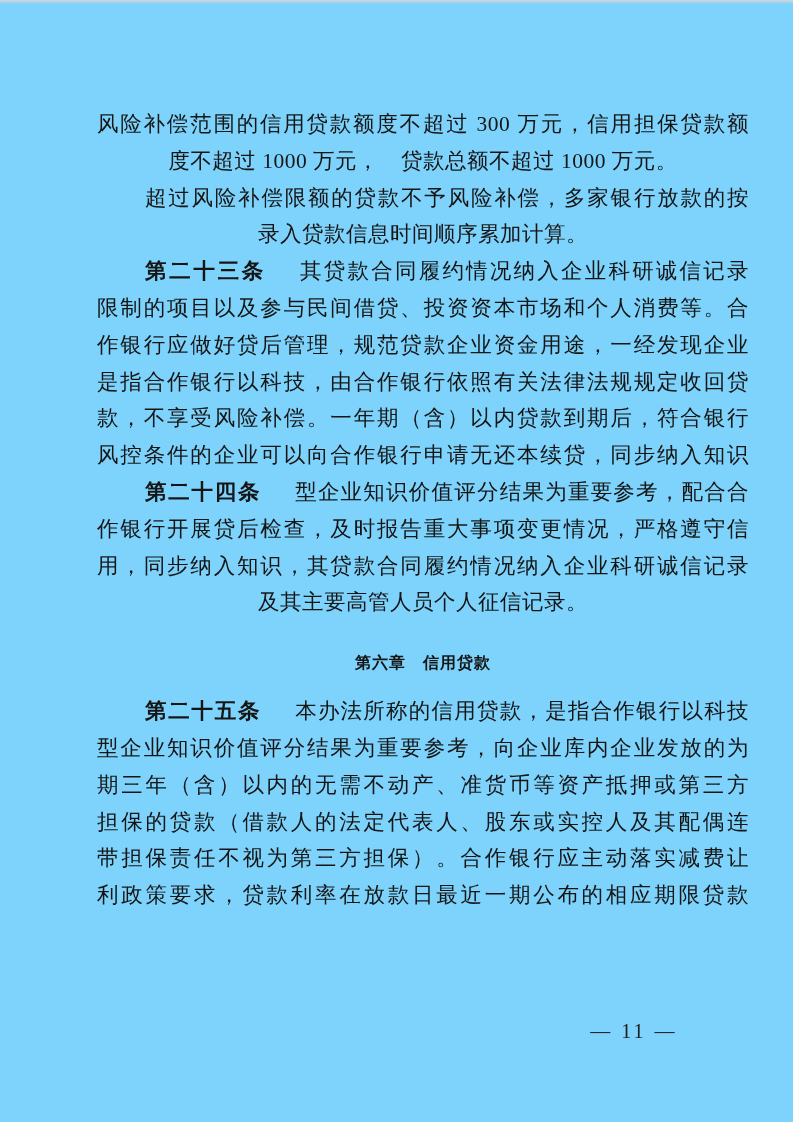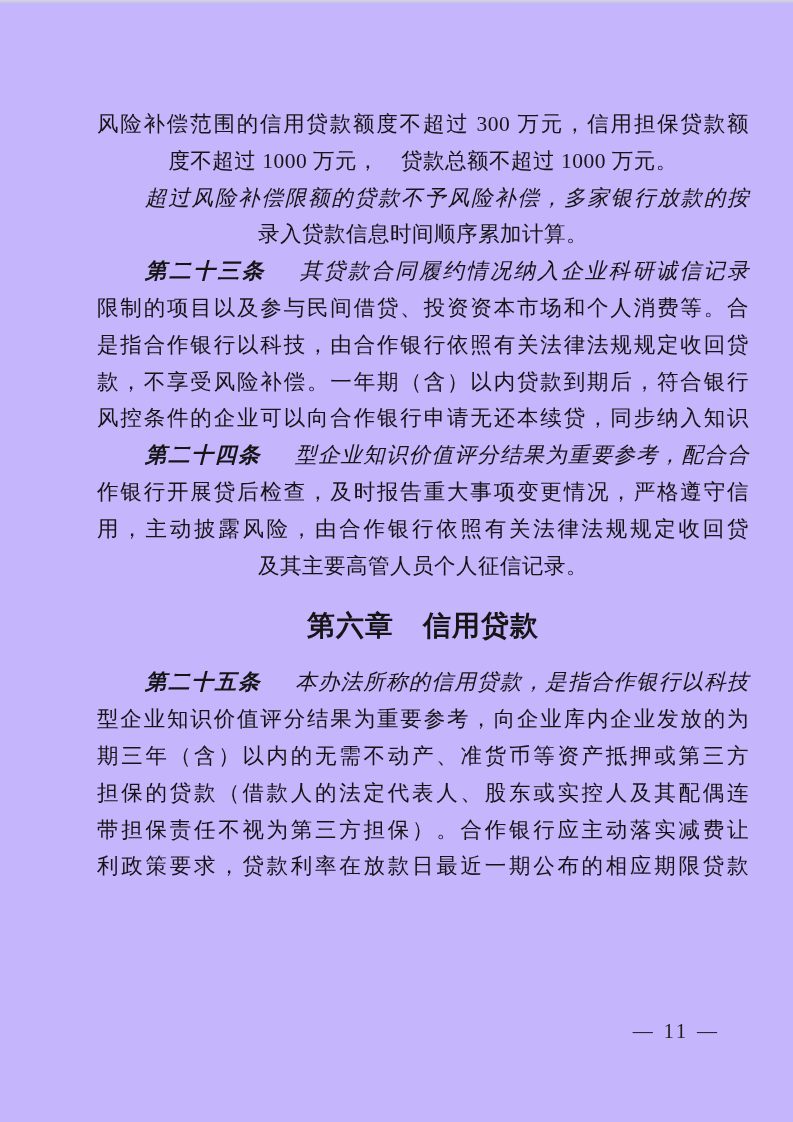--- a/index.html
+++ b/index.html
@@ -7,21 +7,21 @@
   body {
     position: relative;
     background: #ffffff;
     font-family: "Liberation Serif", "DejaVu Serif", serif;
     color: #151515;
     overflow: hidden;
   }
   .page {
     position: absolute;
     inset: 0;
-    background: #c4b5fd;
+    background: #7dd3fc;
     overflow: hidden;
   }
   .edge-top {
     position: absolute;
     top: 0; left: 0; right: 0;
     height: 4px;
     background: linear-gradient(#d6d6d6, rgba(255,255,255,0));
   }
   .body-text {
     position: absolute;
@@ -33,44 +33,44 @@
     height: 36.8px;
     line-height: 36.8px;
     font-size: 21.5px;
     text-align: center;
     letter-spacing: 0.5px;
   }
   .j {
     text-align: justify;
     text-align-last: justify;
   }
-  .ind { padding-left: 48px; font-style: italic; }
+  .ind { padding-left: 48px; }
   .lead {
     font-weight: bold;
     font-family: "Liberation Sans", "DejaVu Sans", sans-serif;
     margin-right: 34px;
     letter-spacing: 1px;
   }
   .chapter {
     margin-top: 22px;
-    margin-bottom: 18px;
+    margin-bottom: 10px;
     height: 40px;
     line-height: 40px;
     text-align: center;
     font-weight: bold;
     font-family: "Liberation Sans", "DejaVu Sans", sans-serif;
-    font-size: 28px;
+    font-size: 16px;
     letter-spacing: 1px;
   }
   .pageno {
     position: absolute;
-    left: 596px;
+    left: 572px;
     top: 1020px;
     width: 124px;
-    text-align: right;
+    text-align: center;
     font-size: 20px;
     letter-spacing: 3px;
     color: #1c1c1c;
   }
 </style>
 </head>
 <body>
 
 <div class="page">
   <div class="edge-top"></div>
@@ -79,29 +79,30 @@
 
     <div class="line j">风险补偿范围的信用贷款额度不超过 300 万元，信用担保贷款额</div>
     <div class="line">度不超过 1000 万元，　贷款总额不超过 1000 万元。</div>
     <div class="line j ind">超过风险补偿限额的贷款不予风险补偿，多家银行放款的按</div>
     <div class="line">录入贷款信息时间顺序累加计算。</div>
 
     <div class="line j ind">
       <b class="lead">第二十三条</b><span>其贷款合同履约情况纳入企业科研诚信记录</span>
     </div>
     <div class="line j">限制的项目以及参与民间借贷、投资资本市场和个人消费等。合</div>
+    <div class="line j">作银行应做好贷后管理，规范贷款企业资金用途，一经发现企业</div>
     <div class="line j">是指合作银行以科技，由合作银行依照有关法律法规规定收回贷</div>
     <div class="line j">款，不享受风险补偿。一年期（含）以内贷款到期后，符合银行</div>
     <div class="line j">风控条件的企业可以向合作银行申请无还本续贷，同步纳入知识</div>
 
     <div class="line j ind">
       <b class="lead">第二十四条</b><span>型企业知识价值评分结果为重要参考，配合合</span>
     </div>
     <div class="line j">作银行开展贷后检查，及时报告重大事项变更情况，严格遵守信</div>
-    <div class="line j">用，主动披露风险，由合作银行依照有关法律法规规定收回贷</div>
+    <div class="line j">用，同步纳入知识，其贷款合同履约情况纳入企业科研诚信记录</div>
     <div class="line">及其主要高管人员个人征信记录。</div>
 
     <div class="chapter">第六章　信用贷款</div>
 
     <div class="line j ind">
       <b class="lead">第二十五条</b><span>本办法所称的信用贷款，是指合作银行以科技</span>
     </div>
     <div class="line j">型企业知识价值评分结果为重要参考，向企业库内企业发放的为</div>
     <div class="line j">期三年（含）以内的无需不动产、准货币等资产抵押或第三方</div>
     <div class="line j">担保的贷款（借款人的法定代表人、股东或实控人及其配偶连</div>

